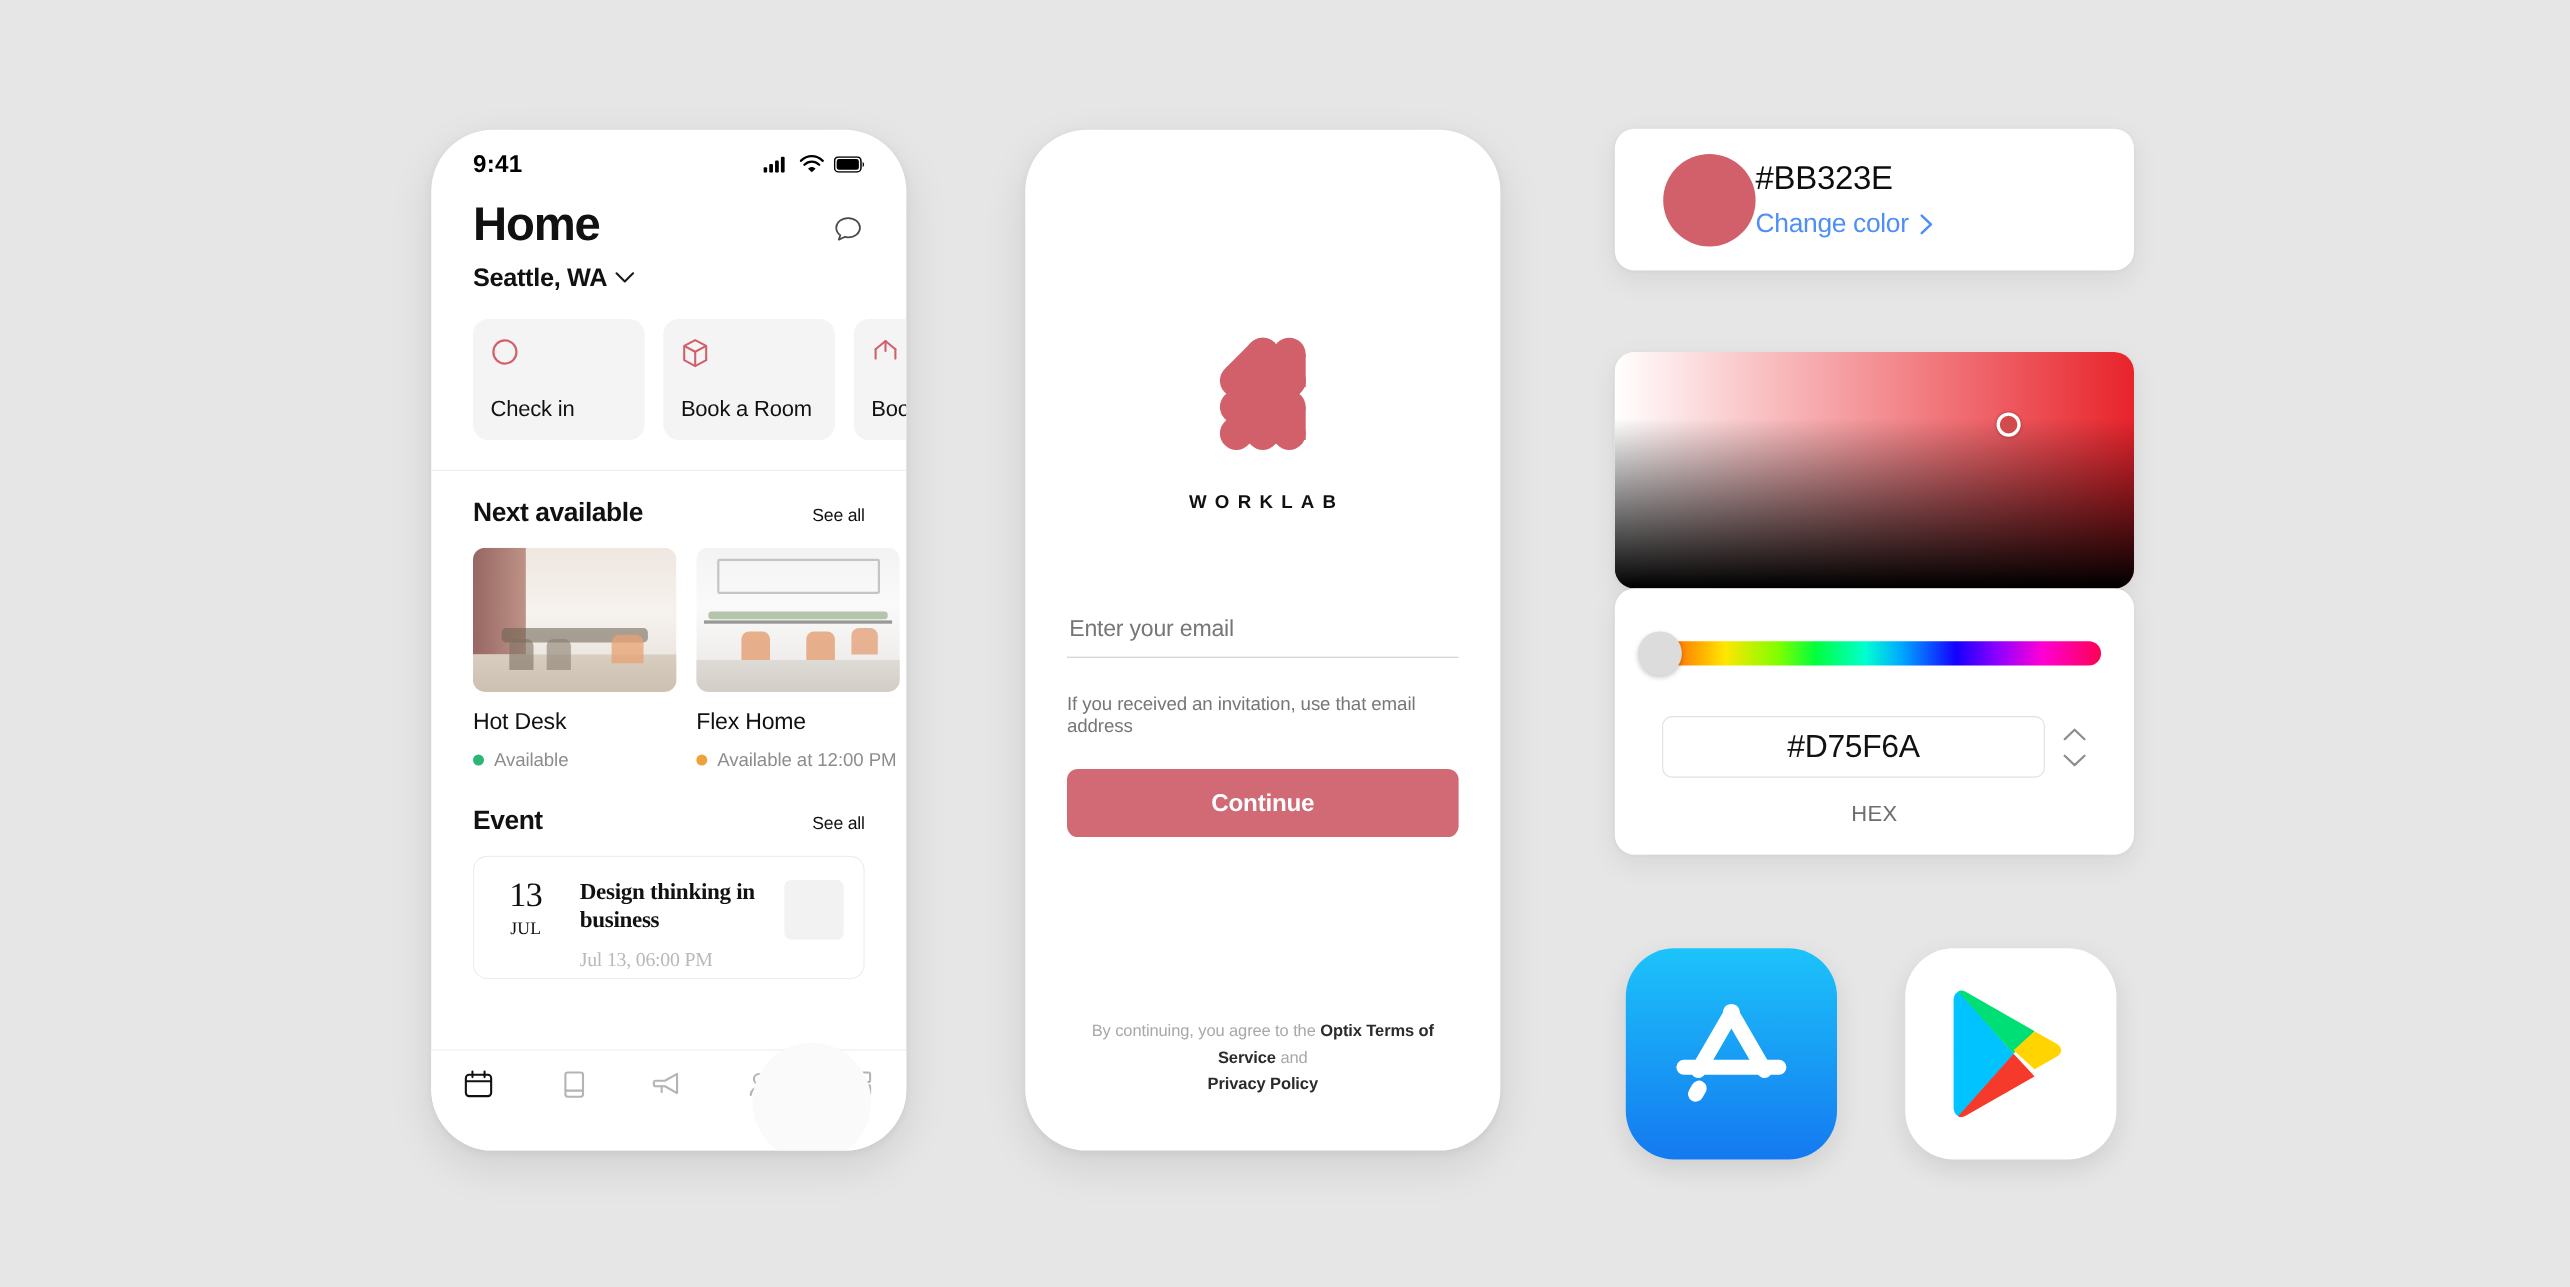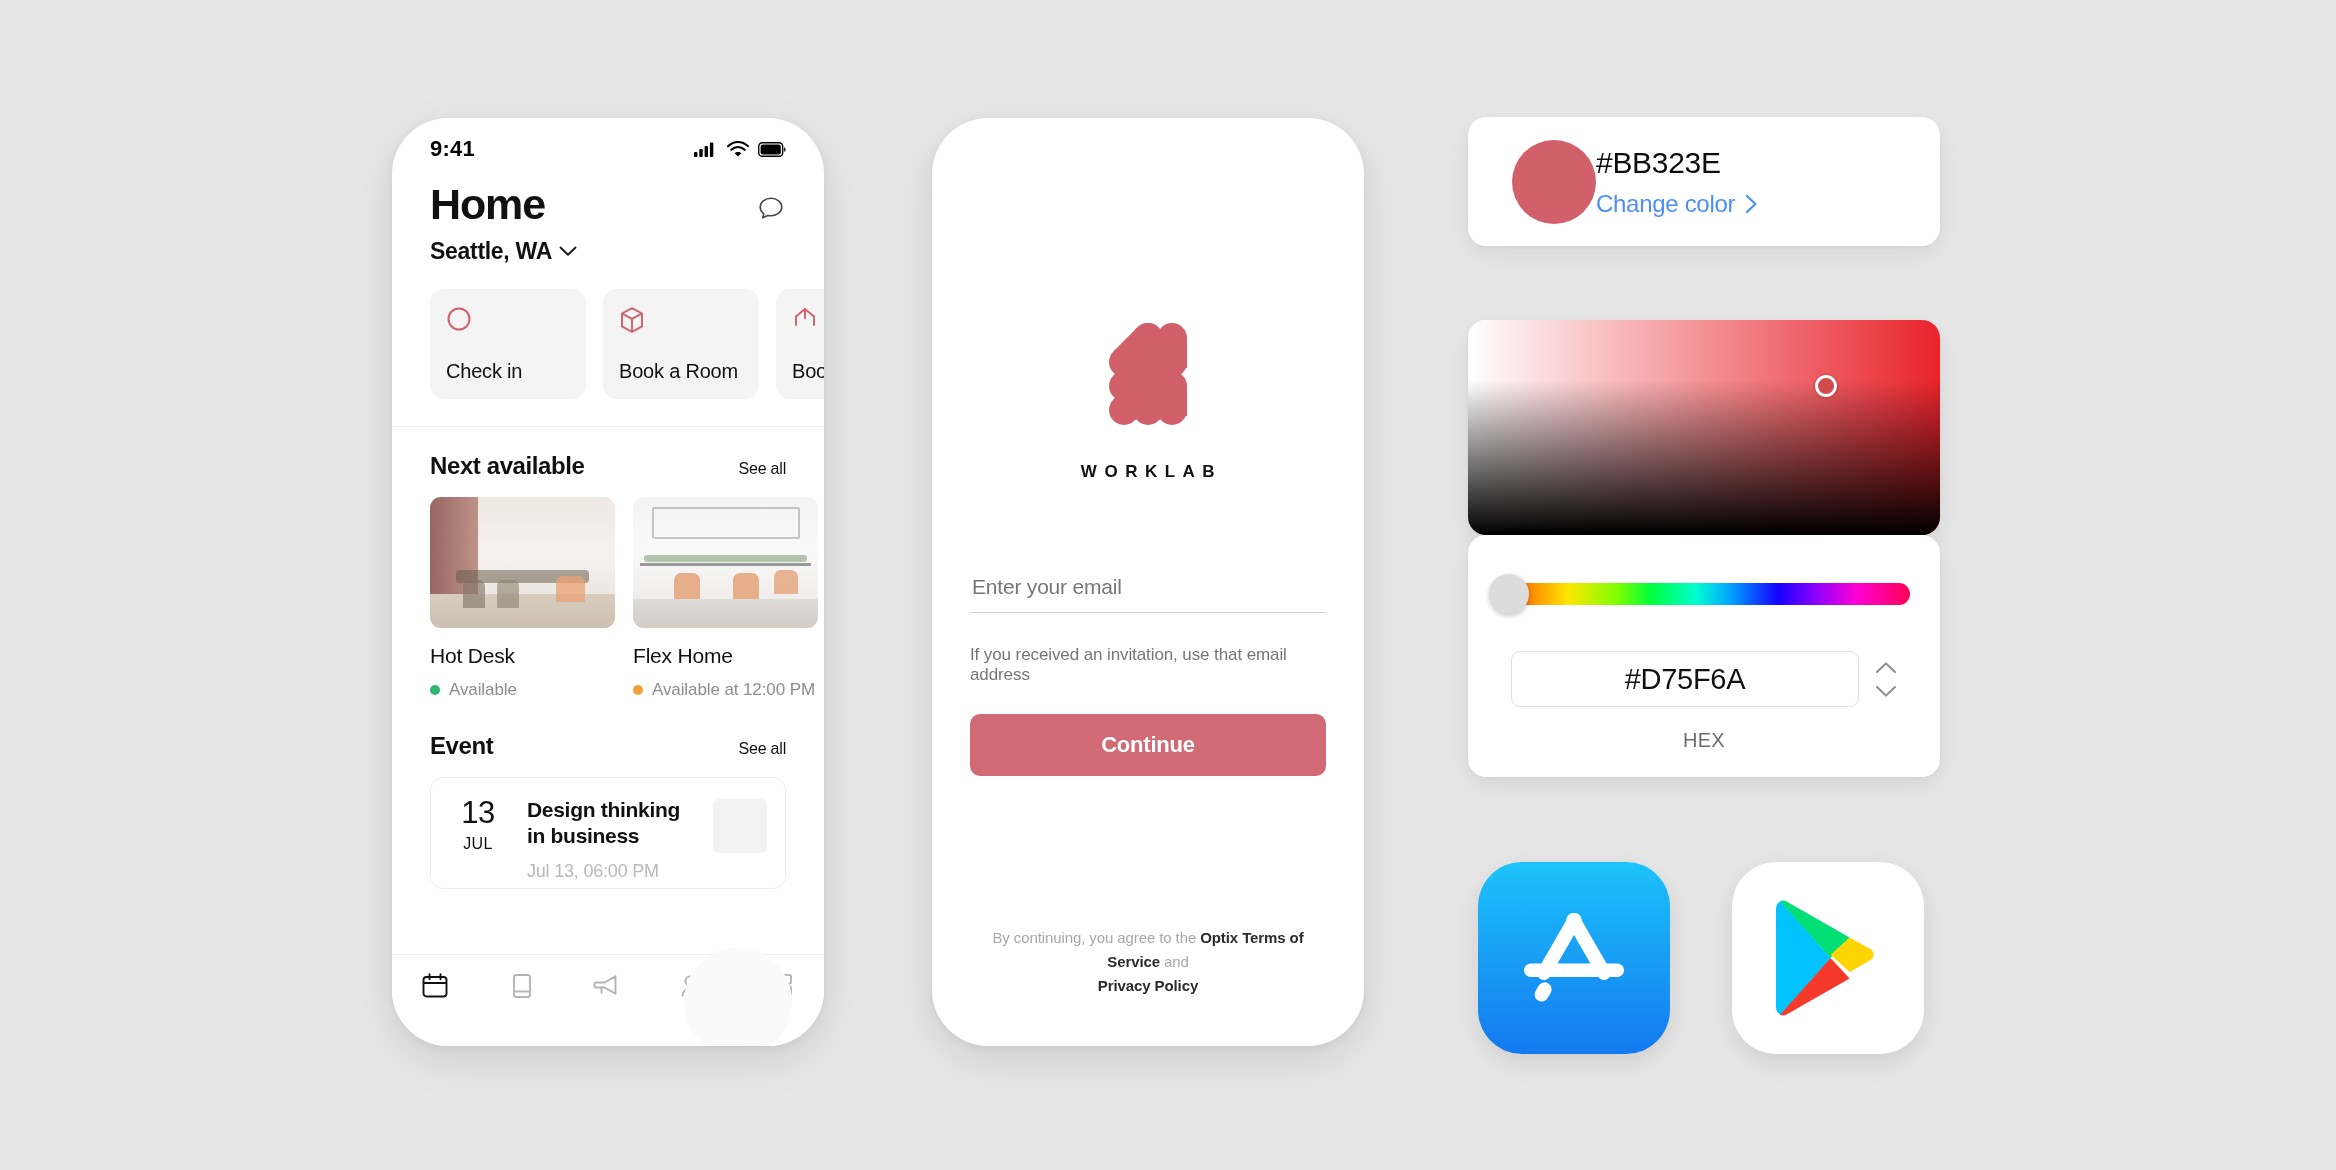--- a/index.html
+++ b/index.html
@@ -69,21 +69,21 @@
   .space-card { flex: 0 0 auto; width: 185px; }
   .space-img { width: 185px; height: 131px; border-radius: 11px; overflow: hidden; position: relative; }
   .space-name { font-size: 21px; color: #111; margin-top: 16px; letter-spacing: -.2px; }
   .space-status { display: flex; align-items: center; gap: 9px; margin-top: 12px; }
   .dot { width: 10px; height: 10px; border-radius: 50%; flex: 0 0 auto; }
   .status-text { font-size: 17px; color: #8d8d8d; letter-spacing: -.1px; }
 
   
   .event-card {
     margin: 17px 38px 0 38px; border: 1px solid #ededed; border-radius: 13px;
-    padding: 19px 18px; display: flex; align-items: flex-start; gap: 20px; height: 112px;
+    padding: 19px 18px; display: flex; align-items: flex-start; gap: 20px; height: 112px; font-family: Liberation Serif, serif;
   }
   .event-date { width: 58px; text-align: center; flex: 0 0 auto; }
   .event-day { font-size: 31px; font-weight: 400; color: #111; line-height: 1; letter-spacing: -.5px; }
   .event-mon { font-size: 16px; color: #111; margin-top: 7px; letter-spacing: .3px; }
   .event-body { flex: 1 1 auto; }
   .event-title { font-size: 21px; font-weight: 600; color: #111; line-height: 1.22; letter-spacing: -.3px; }
   .event-time { font-size: 18px; color: #b9b9b9; margin-top: 13px; letter-spacing: -.2px; }
   .event-thumb { width: 54px; height: 54px; border-radius: 6px; background: #f2f2f2; flex: 0 0 auto; margin-top: 2px; }
 
   
@@ -92,21 +92,21 @@
     background: #fff; border-top: 1px solid #ededed;
     display: flex; align-items: flex-start; padding-top: 16px;
   }
   .tab { flex: 1 1 0; display: flex; justify-content: center; }
   .home-indicator-blob {
     position: absolute; right: 32px; bottom: -10px; width: 108px; height: 108px;
     background: #fafafa; border-radius: 50%; z-index: 0;
   }
 
   
-  .login-inner { position: relative; height: 100%; display: flex; flex-direction: column; padding: 16px 38px; }
+  .login-inner { position: relative; height: 100%; display: flex; flex-direction: column; padding: 0 38px; }
   .logo-wrap { margin-top: 182px; display: flex; flex-direction: column; align-items: center; }
   .brand-word {
     margin-top: 30px; font-size: 17px; font-weight: 700;
     letter-spacing: 7.5px; color: #111; padding-left: 7px;
   }
   .email-field {
     margin-top: 93px; border: none; border-bottom: 1.5px solid #cfcfcf;
     background: transparent; width: 100%; padding: 0 2px 13px 2px;
     font-size: 21px; font-family: "Liberation Sans", sans-serif; color: #111;
     letter-spacing: -.2px; outline: none;

